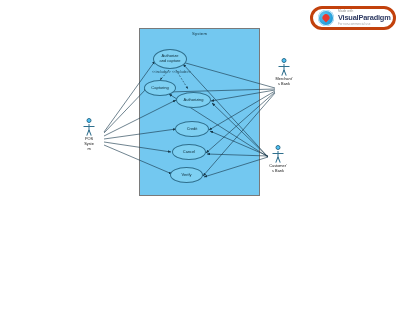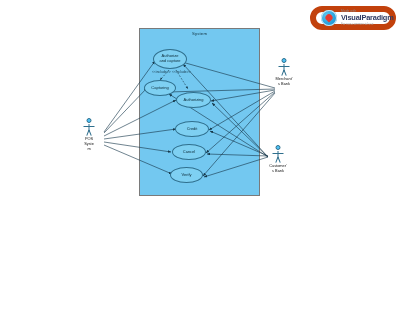--- a/index.html
+++ b/index.html
@@ -99,21 +99,21 @@
     color:#1b3f52;
     white-space:nowrap;
   }
 
   
   .watermark{
     position:absolute;
     right:4px;top:6px;
     width:86px;height:24px;
     background:#ffffff;
-    border:6px solid #c2410c;
+    border:3px solid #c2410c;
     border-radius:12px;
     display:flex;align-items:center;
     padding:0 5px;
     box-sizing:border-box;
   }
   .wm-globe{
     width:16px;height:16px;border-radius:50%;
     background:radial-gradient(circle at 35% 32%, #5ec4ef 0%, #2aa3dd 55%, #1b8dc6 100%);
     position:relative;flex:0 0 auto;
     box-shadow:0 0 0 1px #cfe9f6 inset;

